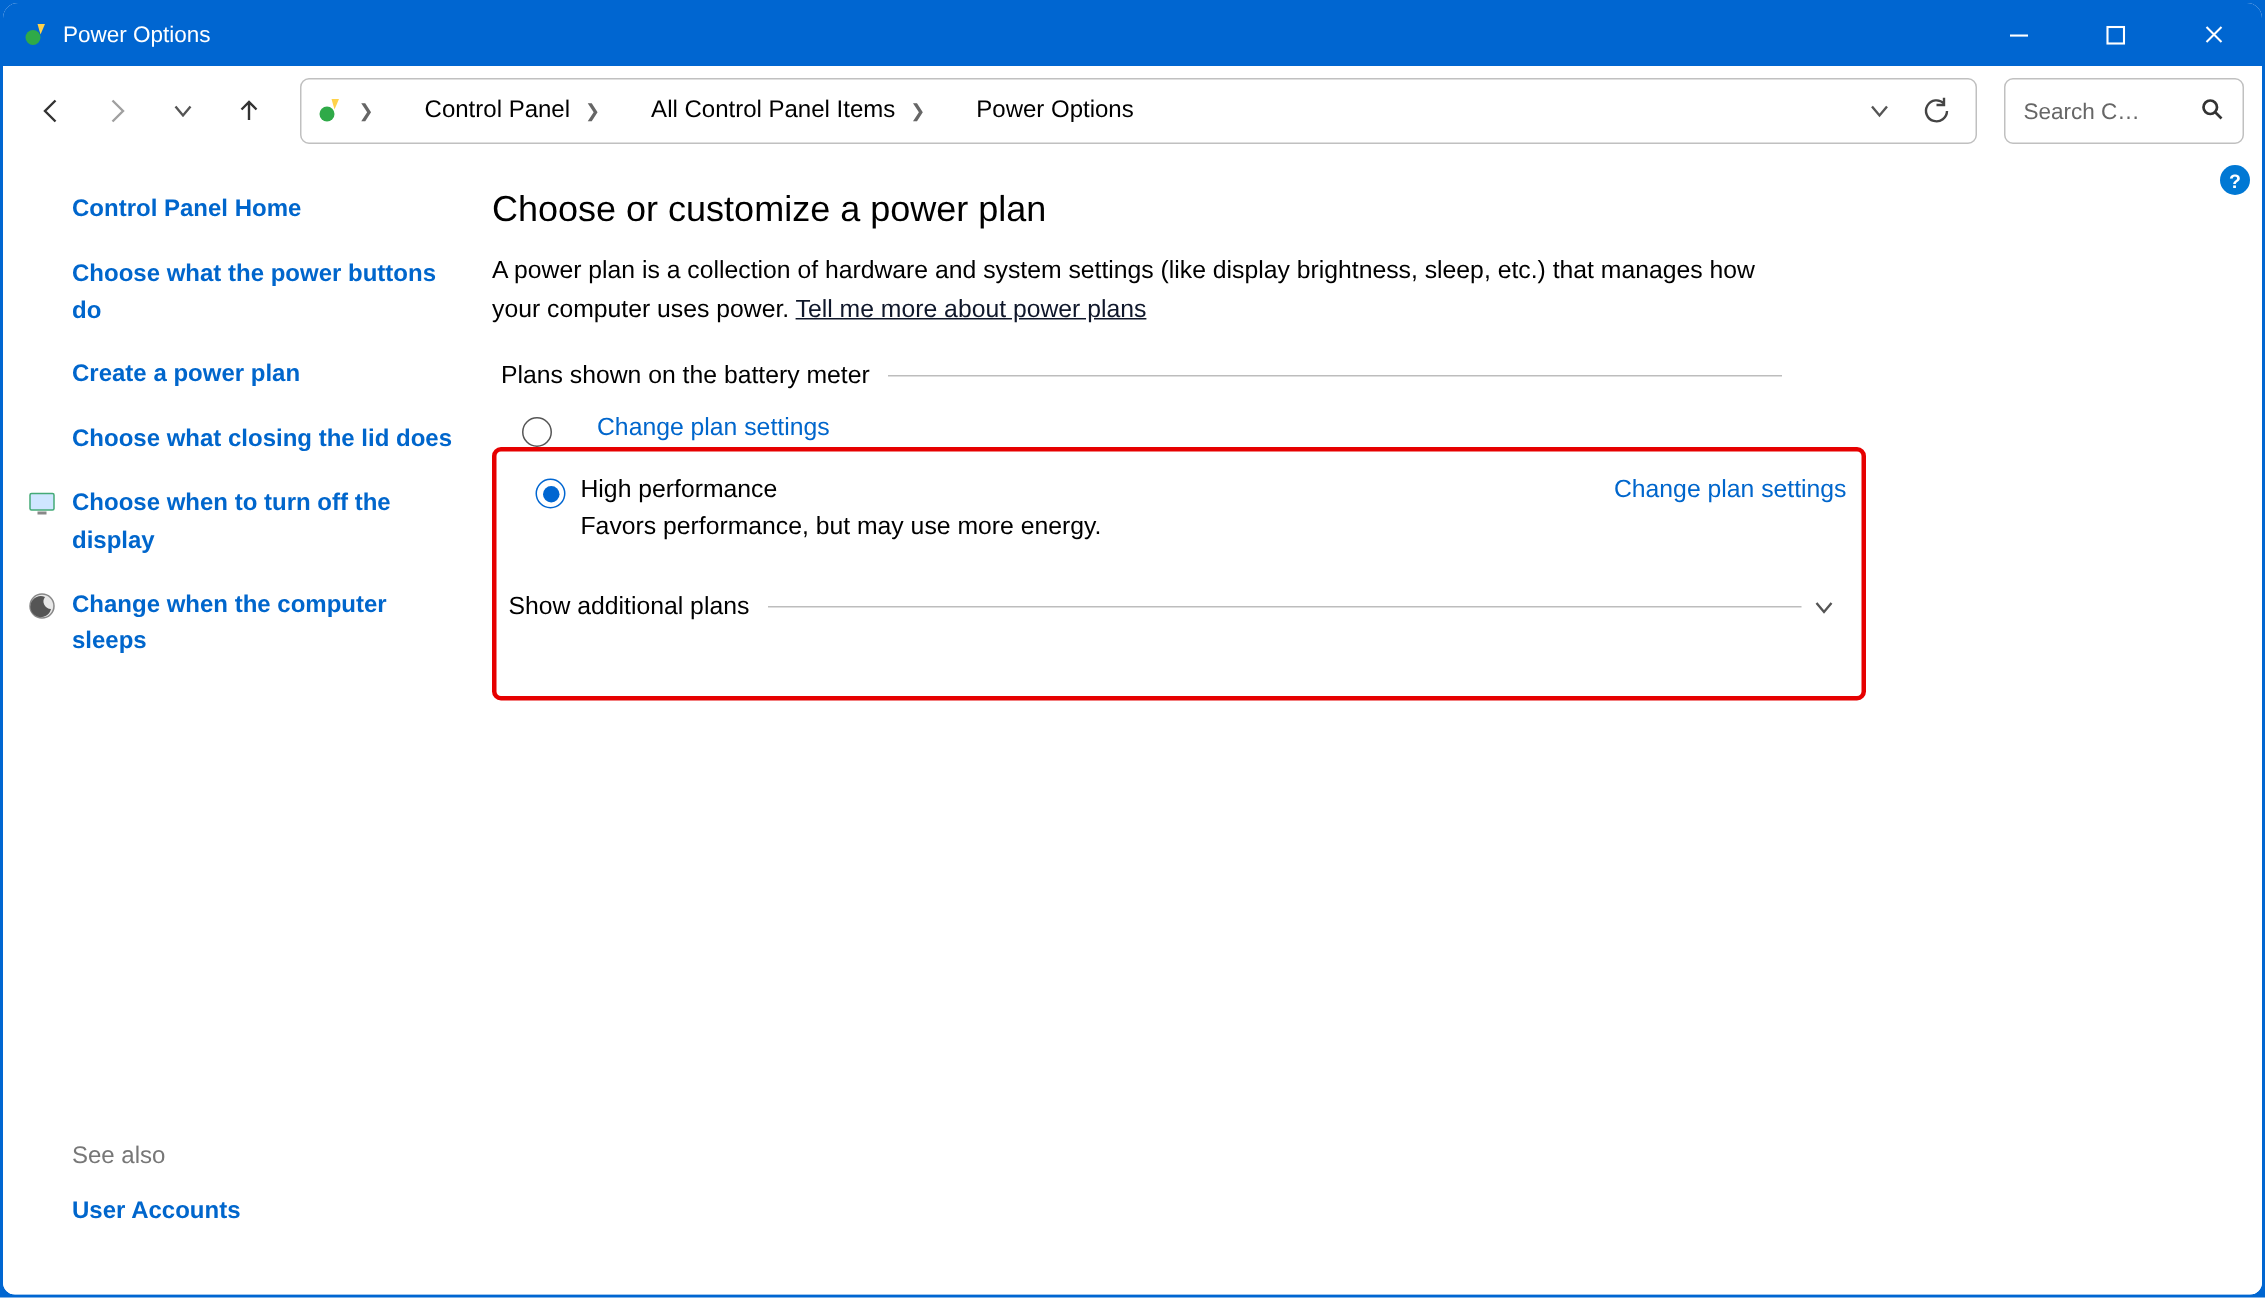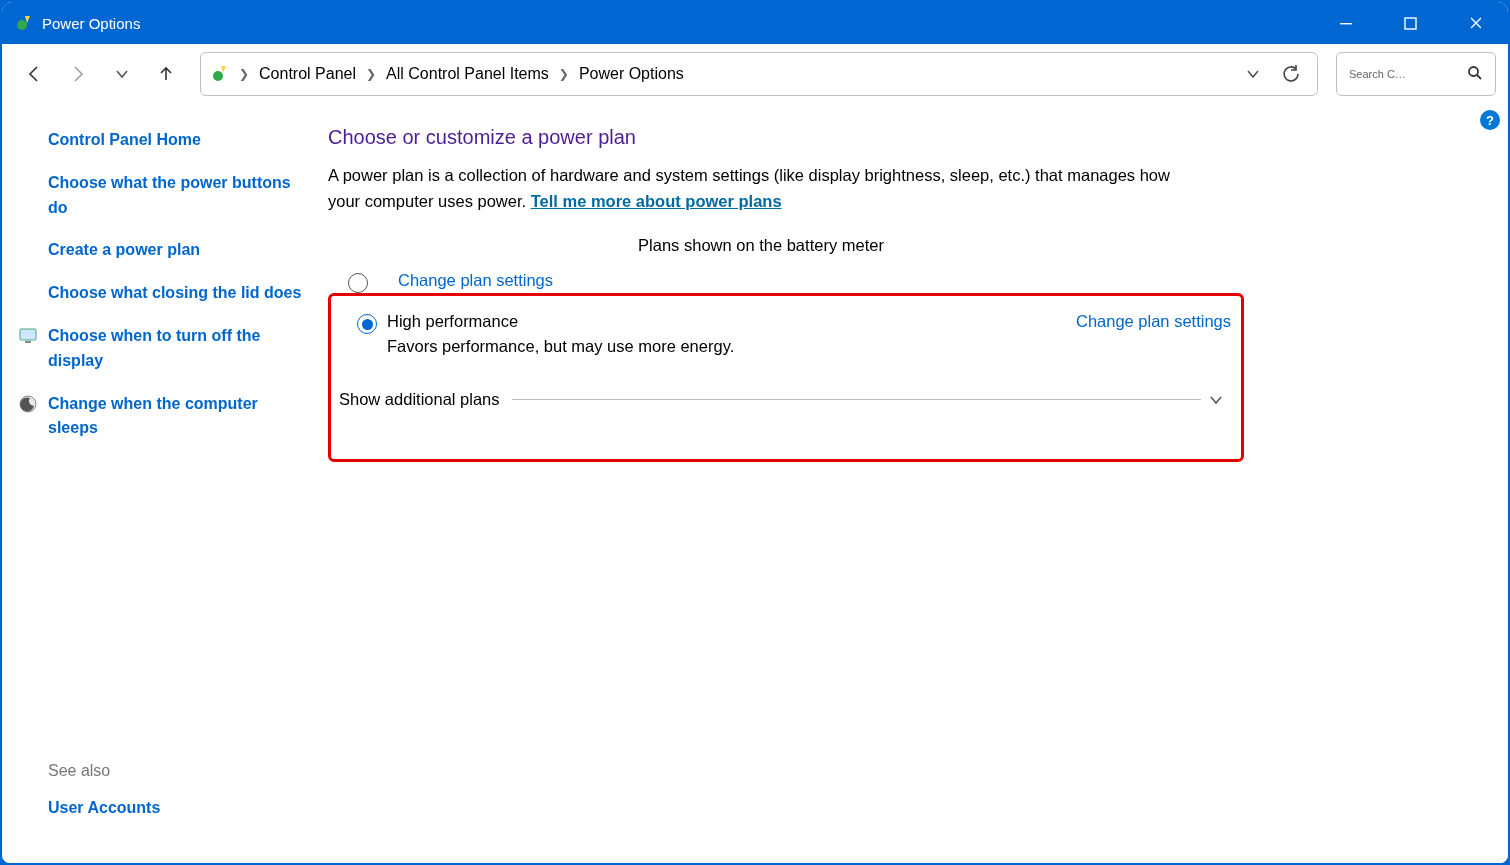--- a/index.html
+++ b/index.html
@@ -69,37 +69,37 @@
     border-radius: 6px;
     display: flex;
     align-items: center;
     padding: 0 8px;
     gap: 2px;
     margin-left: 10px;
     overflow: hidden;
   }
   .addr-icon { width: 22px; height: 22px; display:flex;align-items:center;justify-content:center; }
   .addr-sep { color: #666; padding: 0 6px; font-size: 12px; }
-  .addr-seg { color: #000; font-size: 16px; padding: 4px 2px; cursor: pointer; white-space: nowrap; }
+  .addr-seg { color: #000; font-size: 16px; padding: 4px 2px; cursor: pointer; white-space: nowrap; margin-left: 24px; }
   .addr-spacer { flex: 1; }
   .addr-btn { width: 36px; height: 36px; display:flex;align-items:center;justify-content:center; color:#444; cursor:pointer; }
   .searchbox {
     width: 160px;
     height: 44px;
     border: 1px solid #c0c0c0;
     border-radius: 6px;
     margin-left: 14px;
     display: flex;
     align-items: center;
     padding: 0 12px;
     color: #666;
     position: relative;
     overflow: hidden;
   }
-  .searchbox-text { flex:1; white-space: nowrap; overflow:hidden; text-overflow: ellipsis; font-size:11px;}
+  .searchbox-text { flex:1; white-space: nowrap; overflow:hidden; text-overflow: ellipsis; font-size:15px;}
   .searchbox-icon { color:#444; }
 
   
   .body {
     flex: 1;
     display: flex;
     background: #fff;
     overflow: hidden;
     position: relative;
   }
@@ -131,32 +131,32 @@
   }
   .sidebar-spacer { flex: 1; }
   .see-also-label { color: #777; font-size: 16px; margin-bottom: 16px; }
 
   .main {
     flex: 1;
     padding: 22px 60px 20px 6px;
     position: relative;
   }
   .main h1 {
-    color: #4c1d95;
+    color: #000000;
     font-weight: 400;
-    font-size: 20px;
+    font-size: 24px;
     margin-bottom: 14px;
   }
   .main .desc {
     font-size: 16.5px;
     color: #000;
     line-height: 1.55;
     max-width: 870px;
   }
-  .main .desc a { color: #0369a1; text-decoration: underline; cursor:pointer;font-weight:bold;}
+  .main .desc a { color: #0f172a; text-decoration: underline; cursor:pointer;}
   
   .group-header {
     display: flex;
     align-items: center;
     margin-top: 22px;
     font-size: 16.5px;
   }
   .group-header .line {
     flex: 1;
     height: 1px;
@@ -339,21 +339,21 @@
       <div class="see-also-label">See also</div>
       <a>User Accounts</a>
     </div>
 
     <div class="main">
       <h1>Choose or customize a power plan</h1>
       <p class="desc">
         <span>A power plan is a collection of hardware and system settings (like display brightness, sleep, etc.) that manages how your computer uses power. </span><a>Tell me more about power plans</a>
       </p>
 
-      <div class="group-header" style="padding-left:6px; width:860px;flex-direction:column;">
+      <div class="group-header" style="padding-left:6px; width:860px;">
         <span>Plans shown on the battery meter</span>
         <div class="line"></div>
       </div>
 
       <div class="plan" style="width:840px;">
         <div class="radio"></div>
         <a class="plan-link">Change plan settings</a>
       </div>
 
       <div class="highlight-box">

